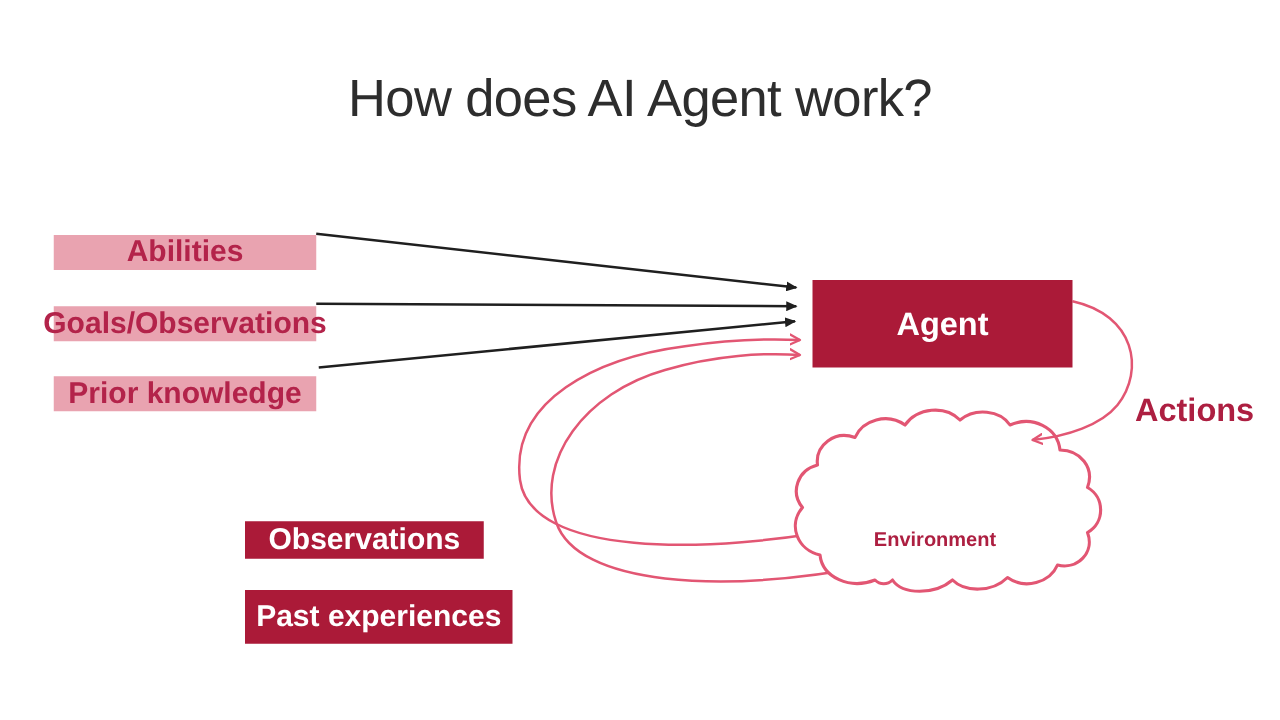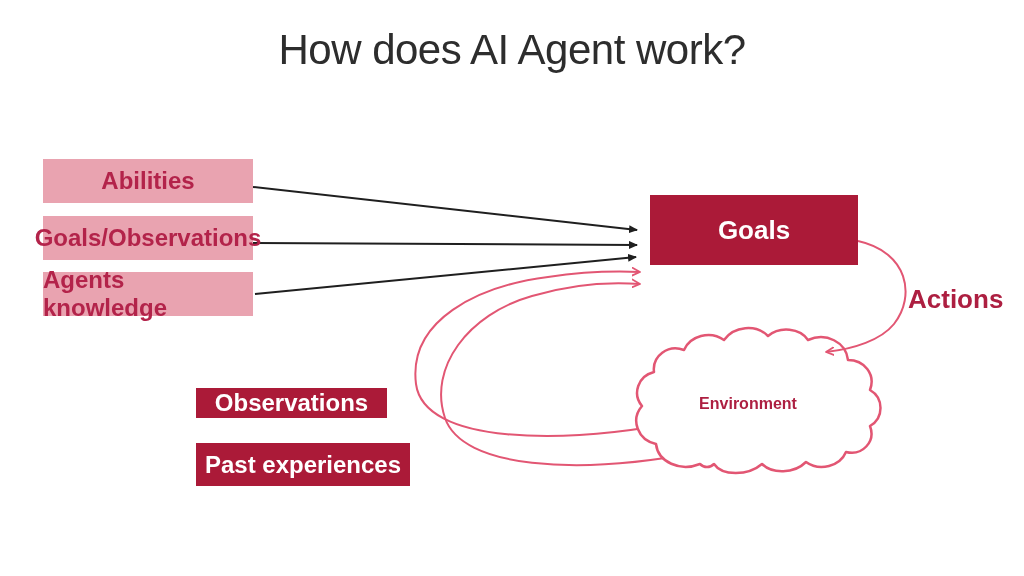--- a/index.html
+++ b/index.html
@@ -4,29 +4,29 @@
 <style>
   html,body{margin:0;padding:0;background:#ffffff;}
   #stage{
     position:relative;
     width:1024px;height:576px;
     background:#ffffff;
     overflow:hidden;
     font-family:"Liberation Sans", sans-serif;
   }
   #diagram-svg{position:absolute;left:0;top:0;z-index:1;}
-  .abs{position:absolute;z-index:2;box-sizing:border-box;}
+  .abs{position:absolute;z-index:2;box-sizing:border-box;margin-top:29px;}
   #page-title{
     left:0;top:26px;width:1024px;
     text-align:center;
     font-size:42px;font-weight:400;color:#2d2d2d;
     letter-spacing:-0.5px;
   }
   .input-box{
-    left:43px;width:210px;height:44px;
+    left:43px;width:210px;height:28px;
     background:#e9a3b0;
     color:#b3234a;
     font-size:24px;font-weight:700;
     display:flex;align-items:center;justify-content:center;
   }
   .dark-box{
     background:#ab1a38;
     color:#ffffff;
     font-weight:700;
     display:flex;align-items:center;justify-content:center;
@@ -84,25 +84,25 @@
 
   <div id="page-title" class="abs">How does AI Agent work?</div>
 
   <div class="abs input-box" style="top:159px">
     <span>Abilities</span>
   </div>
   <div class="abs input-box" style="top:216px">
     <span>Goals/Observations</span>
   </div>
   <div class="abs input-box" style="top:272px">
-    <span>Agents knowledge</span>
+    <span>Prior knowledge</span>
   </div>
 
   <div id="agents-box" class="abs dark-box">
-    <span>Goals</span>
+    <span>Agent</span>
   </div>
 
   <div id="observations-box" class="abs dark-box">
     <span>Observations</span>
   </div>
   <div id="actions-label" class="abs edge-label">Actions</div>
 
   <div id="past-experiences-box" class="abs dark-box">
     <span>Past experiences</span>
   </div>

